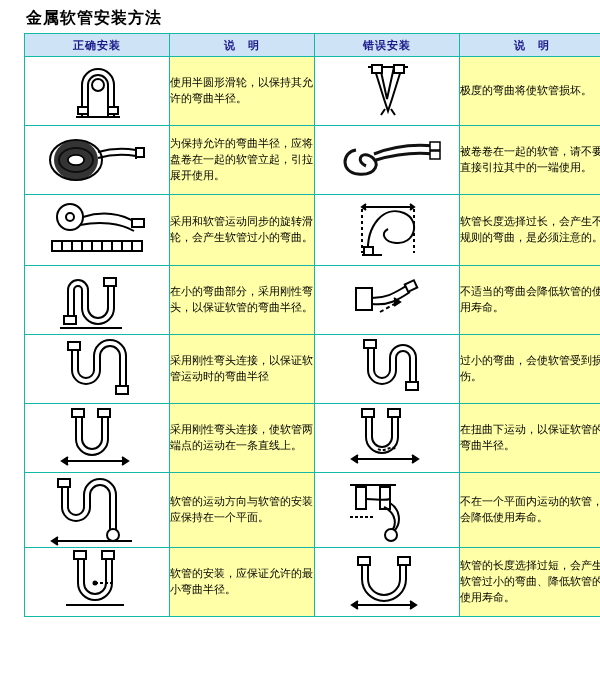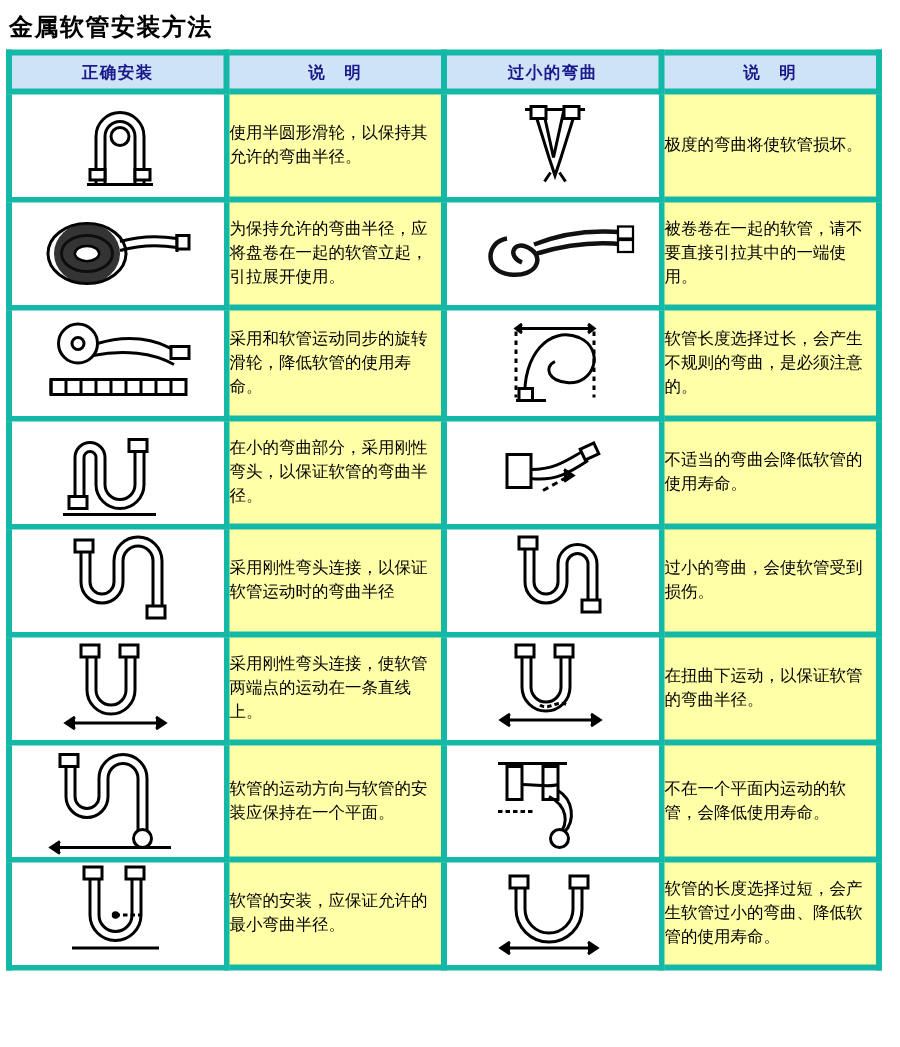--- a/index.html
+++ b/index.html
@@ -12,37 +12,37 @@
     height: 698px;
     font-family: "DejaVu Sans", "Liberation Sans", sans-serif;
     color: #000;
     overflow: hidden;
   }
   .page {
     width: 478px;
     height: 698px;
     position: relative;
     box-sizing: border-box;
-    padding: 6px 10px 4px 4px;
+    padding: 6px 10px 4px 24px;
   }
   .doc-title {
     font-size: 16px;
     font-weight: bold;
     letter-spacing: 1px;
     margin: 2px 0 6px 2px;
     line-height: 1.2;
   }
   table.hose-table {
     border-collapse: collapse;
     width: 580px;
     table-layout: fixed;
     border: 1px solid #2b2b8f;
   }
   table.hose-table td, table.hose-table th {
-    border: 4px solid #14b8a6;
+    border: 1px solid #14b8a6;
     padding: 0;
     vertical-align: middle;
   }
   thead th {
     background: #cfe3f7;
     color: #1a1a8c;
     font-size: 11px;
     font-weight: bold;
     height: 22px;
     text-align: center;
@@ -81,21 +81,21 @@
     <colgroup>
       <col class="c-img">
         <col class="c-txt">
         <col class="c-img">
         <col class="c-txt">
     </colgroup>
     <thead>
       <tr>
         <th>正确安装</th>
         <th>说　明</th>
-        <th>过小的弯曲</th>
+        <th>错误安装</th>
         <th>说　明</th>
       </tr>
     </thead>
     <tbody>
 
       <tr>
         <td class="img-cell">
           <svg class="fig" width="130" height="64" viewBox="0 0 130 64">
             <g fill="none" stroke="#000" stroke-width="2">
               <path d="M50 58 L50 26 A16 16 0 0 1 82 26 L82 58"></path>
@@ -161,21 +161,21 @@
               <circle cx="38" cy="22" r="13"></circle>
               <circle cx="38" cy="22" r="4" fill="#fff"></circle>
               <path d="M51 22 C70 16, 90 18, 104 28"></path>
               <path d="M48 30 C68 26, 88 28, 102 36"></path>
               <rect x="100" y="24" width="12" height="8" fill="#fff"></rect>
               <path d="M20 46 L110 46 L110 56 L20 56 Z"></path>
               <path d="M20 46 L20 56 M30 46 L30 56 M40 46 L40 56 M50 46 L50 56 M60 46 L60 56 M70 46 L70 56 M80 46 L80 56 M90 46 L90 56 M100 46 L100 56"></path>
             </g>
           </svg>
         </td>
-        <td class="txt-cell">采用和软管运动同步的旋转滑轮，降低软管的使用寿命。</td>
+        <td class="txt-cell">采用和软管运动同步的旋转滑轮，会产生软管过小的弯曲。</td>
         <td class="img-cell">
           <svg class="fig" width="130" height="70" viewBox="0 0 130 70">
             <g fill="none" stroke="#000" stroke-width="2">
               <path d="M46 60 C44 30, 62 10, 82 18 C100 26, 92 50, 74 48 C62 47, 58 38, 66 34"></path>
               <line x1="40" y1="60" x2="60" y2="60"></line>
               <rect x="42" y="52" width="9" height="8" fill="#fff"></rect>
               <path d="M92 14 L92 58" stroke-dasharray="3 3"></path>
               <path d="M40 14 L40 58" stroke-dasharray="3 3"></path>
               <path d="M40 12 L92 12"></path>
               <path d="M44 9 L40 12 L44 15 M88 9 L92 12 L88 15" fill="#000"></path>

